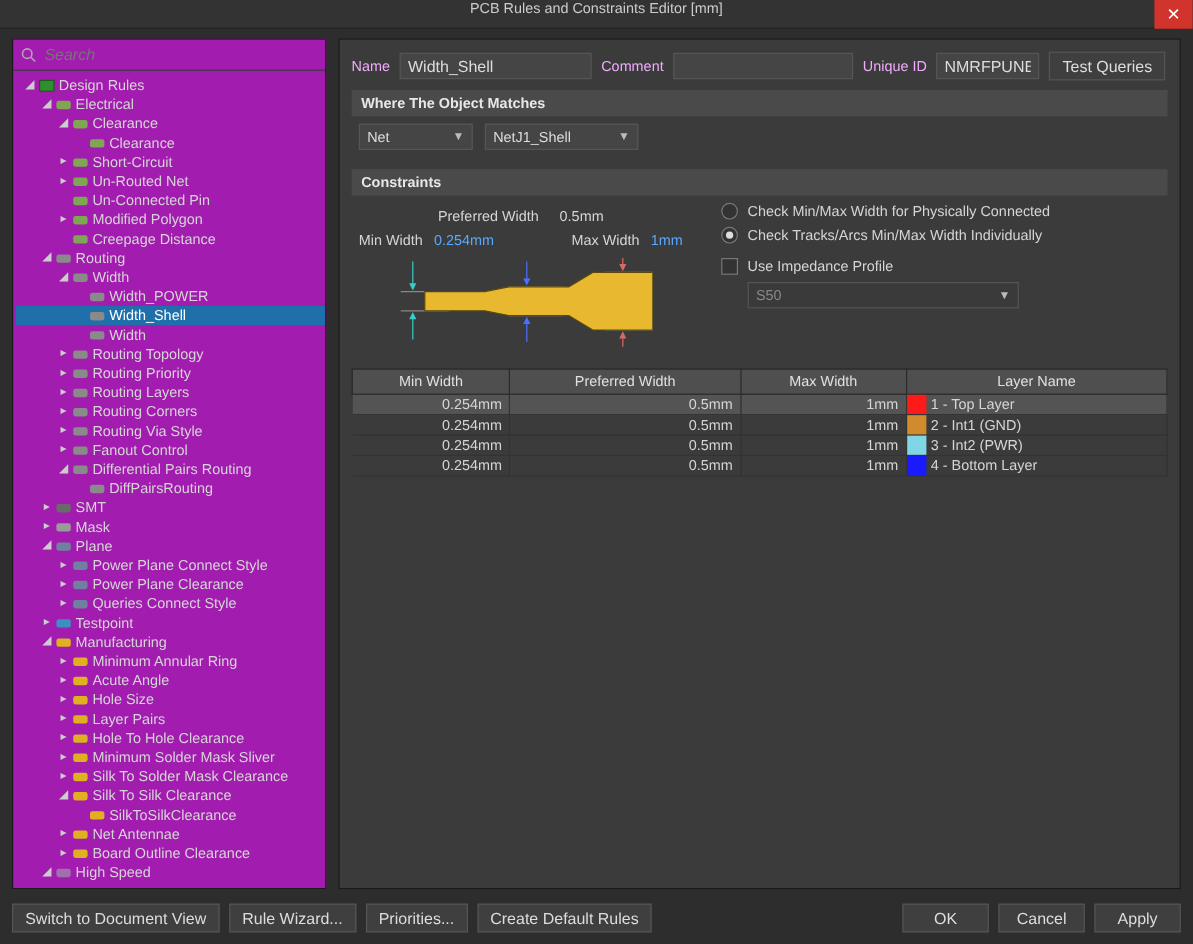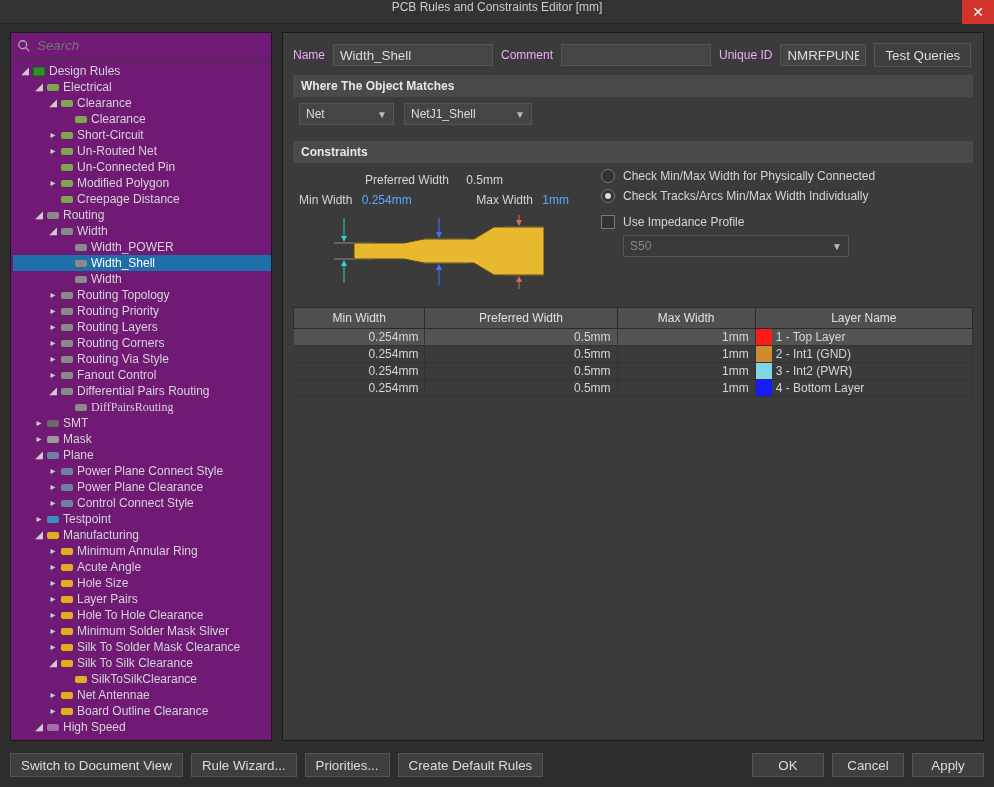--- a/index.html
+++ b/index.html
@@ -35,21 +35,21 @@
     flex: 1;
     display: flex;
     flex-direction: column;
     padding: 8px 10px;
     gap: 8px;
     background: #2d2d2d;
   }
   .main-row { display: flex; gap: 10px; flex: 1; min-height: 0; }
   .left-pane {
     width: 262px;
-    background: #701a75;
+    background: #a21caf;
     border: 1px solid #1a1a1a;
     display: flex; flex-direction: column;
   }
   .search-row {
     height: 26px;
     display: flex; align-items: center;
     border-bottom: 1px solid #3a3a3a;
     padding: 0 6px;
     gap: 6px;
   }
@@ -363,21 +363,21 @@
           </div>
           <div class="node" style="padding-left: 34px;">
             <span class="toggle">◢</span>
             <span class="ticon">
               <svg width="14" height="14">
                 <rect x="1" y="4" width="12" height="7" rx="2" fill="#8a8a8a"></rect>
               </svg>
             </span>
             <span class="tree-label">Differential Pairs Routing</span>
           </div>
-          <div class="node" style="padding-left: 48px; font-family: Liberation Serif, serif;">
+          <div class="node" style="padding-left: 48px;">
             <span class="toggle"></span>
             <span class="ticon">
               <svg width="14" height="14">
                 <rect x="1" y="4" width="12" height="7" rx="2" fill="#8a8a8a"></rect>
               </svg>
             </span>
             <span class="tree-label">DiffPairsRouting</span>
           </div>
           <div class="node" style="padding-left: 20px;">
             <span class="toggle">▸</span>
@@ -424,21 +424,21 @@
             </span>
             <span class="tree-label">Power Plane Clearance</span>
           </div>
           <div class="node" style="padding-left: 34px;">
             <span class="toggle">▸</span>
             <span class="ticon">
               <svg width="14" height="14">
                 <rect x="1" y="4" width="12" height="7" rx="2" fill="#7080a0"></rect>
               </svg>
             </span>
-            <span class="tree-label">Control Connect Style</span>
+            <span class="tree-label">Queries Connect Style</span>
           </div>
           <div class="node" style="padding-left: 20px;">
             <span class="toggle">▸</span>
             <span class="ticon">
               <svg width="14" height="14">
                 <rect x="1" y="4" width="12" height="7" rx="2" fill="#3a90c0"></rect>
               </svg>
             </span>
             <span class="tree-label">Testpoint</span>
           </div>

